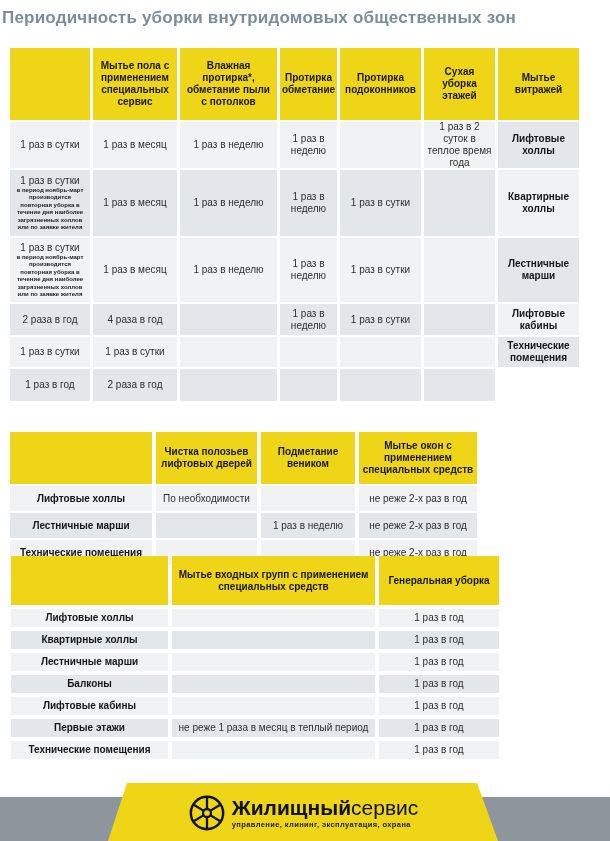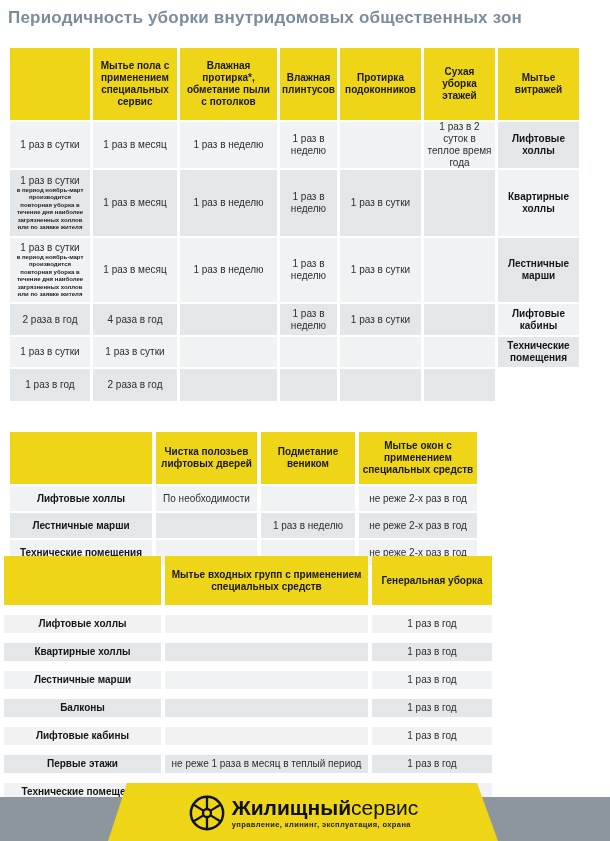--- a/index.html
+++ b/index.html
@@ -2,30 +2,30 @@
 <html><head>
 <meta charset="utf-8">
 <style>
   html,body{margin:0;padding:0;}
   body{
     width:610px;height:841px;position:relative;background:#ffffff;
     font-family:"Liberation Sans","DejaVu Sans",sans-serif;
     -webkit-font-smoothing:antialiased;overflow:hidden;
   }
   .page-title{
-    position:absolute;left:8px;top:8px;width:590px;
+    position:absolute;left:2px;top:8px;width:590px;
     font-size:17px;font-weight:bold;color:#7b8d9b;letter-spacing:.2px;
   }
   .tbl{position:absolute;display:grid;}
   #table1{left:10px;top:48px;grid-template-columns:80px 84px 97px 57px 81px 71px 81px;
           grid-template-rows:72px 46px 66px 64px 31px 30px 32px;gap:2px 3px;}
   #table2{left:10px;top:432px;grid-template-columns:142px 101px 94px 118px;
           grid-template-rows:52px 25px 25px 25px;gap:2px 4px;}
-  #table3{left:4px;top:556px;grid-template-columns:157px 203px 120px;
-          grid-template-rows:49px 18px 18px 18px 18px 18px 18px 18px;gap:10px 4px;}
+  #table3{left:11px;top:556px;grid-template-columns:157px 203px 120px;
+          grid-template-rows:49px 18px 18px 18px 18px 18px 18px 18px;gap:4px 4px;}
   .cell{
     display:flex;flex-direction:column;align-items:center;justify-content:center;
     text-align:center;font-size:10px;line-height:1.2;color:#2e2e2e;padding:1px 3px;
     box-sizing:border-box;
   }
   .cell.head{background:#eed517;font-weight:bold;color:#191919;}
   .cell.light{background:#f0f2f3;}
   .cell.dark{background:#e3e7e9;}
   .cell.rowlabel{font-weight:bold;color:#161616;}
   .cell .main{font-size:10px;}
@@ -47,21 +47,21 @@
 </style>
 </head>
 <body>
 
 <div class="page-title">Периодичность уборки внутридомовых общественных зон</div>
 
 <div class="tbl" id="table1">
     <div class="cell head"></div>
     <div class="cell head">Мытье пола с применением специальных сервис</div>
     <div class="cell head">Влажная протирка*, обметание пыли с потолков</div>
-    <div class="cell head">Влажная плинтусов</div>
+    <div class="cell head">Протирка обметание</div>
     <div class="cell head">Протирка подоконников</div>
     <div class="cell head">Сухая уборка этажей</div>
     <div class="cell head">Мытье витражей</div>
     <div class="cell light">1 раз в сутки</div>
     <div class="cell light">1 раз в месяц</div>
     <div class="cell light">1 раз в неделю</div>
     <div class="cell light">1 раз в неделю</div>
     <div class="cell light"></div>
     <div class="cell light">1 раз в 2 суток в теплое время года</div>
     <div class="cell rowlabel dark">Лифтовые холлы</div>

